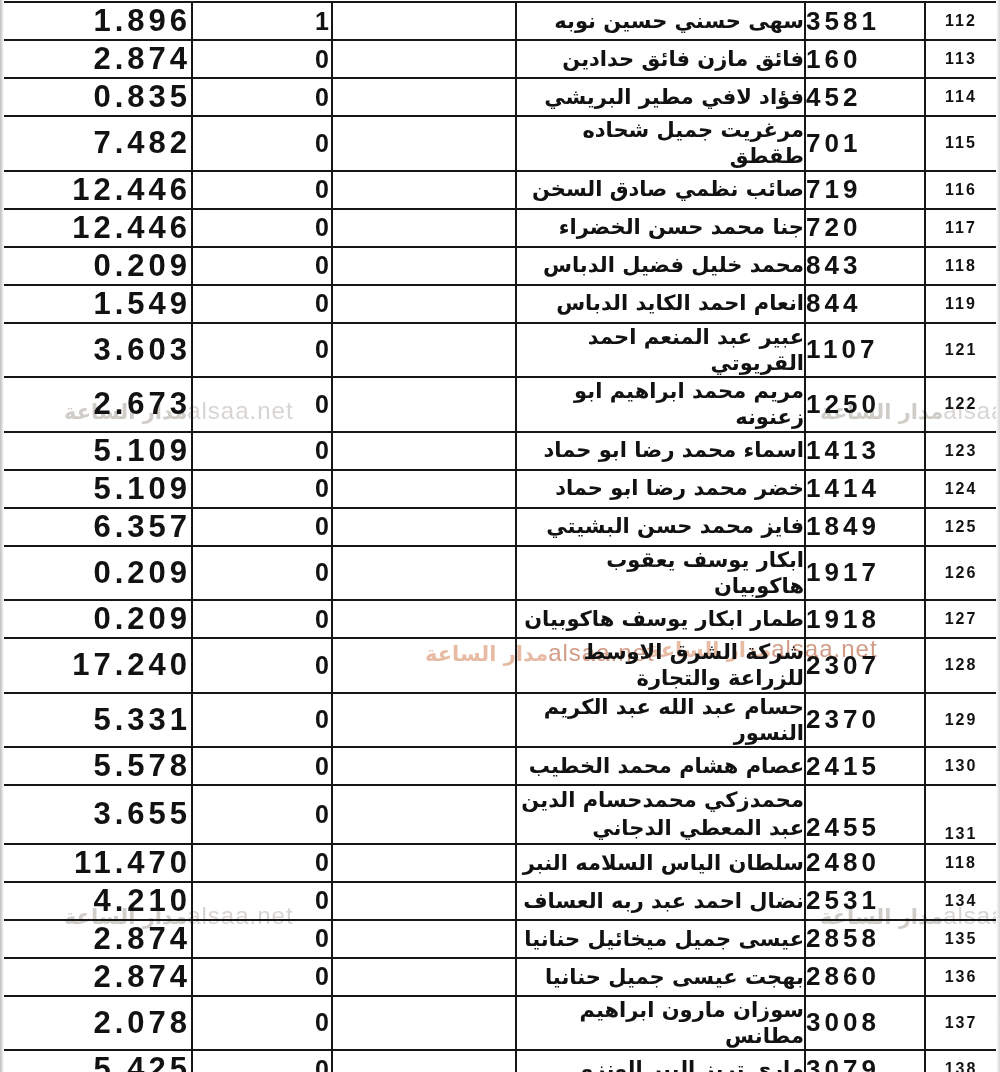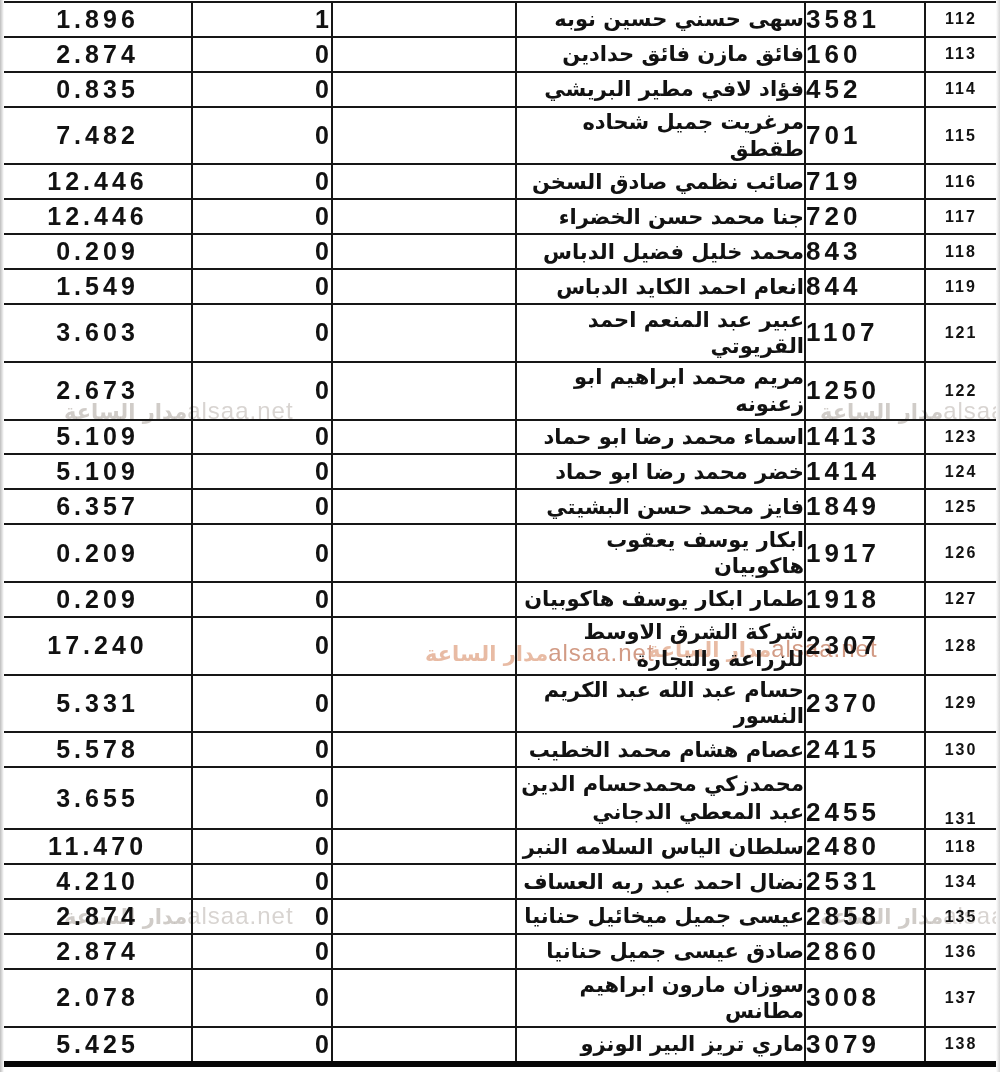--- a/index.html
+++ b/index.html
@@ -40,21 +40,21 @@
   }
   table.sheet td{
     border:2px solid #161616;
     padding:0;vertical-align:middle;
     color:#121212;font-weight:bold;
     overflow:hidden;
   }
   tr.row{height:28.8px;}
   tr.row.tall{height:57.6px;}
 
-  td.val{font-size:25px;text-align:center;padding-right:13px;letter-spacing:4px;border-radius:14px;}
+  td.val{font-size:31px;text-align:right;padding-right:13px;letter-spacing:4px;border-radius:14px;}
   td.bin{font-size:25px;text-align:right;padding-right:17px;letter-spacing:2px;}
   td.gap{}
   td.name{
     direction:rtl;text-align:right;padding-right:6px;padding-left:4px;
     font-size:21px;font-family:"DejaVu Sans",sans-serif;line-height:1.25;
   }
   td.id{font-size:26px;padding-right:6px;letter-spacing:4px;}
   td.no{font-size:16px;text-align:center;letter-spacing:2px;}
 
   tr.tall td.id, tr.tall td.no{vertical-align:bottom;padding-bottom:0;}
@@ -275,21 +275,21 @@
     <td class="bin">0</td>
     <td class="gap"></td>
     <td class="name">عيسى جميل ميخائيل حنانيا</td>
     <td class="id">2858</td>
     <td class="no">135</td>
   </tr>
         <tr class="row">
     <td class="val">2.874</td>
     <td class="bin">0</td>
     <td class="gap"></td>
-    <td class="name">صادق عيسى جميل حنانيا</td>
+    <td class="name">بهجت عيسى جميل حنانيا</td>
     <td class="id">2860</td>
     <td class="no">136</td>
   </tr>
         <tr class="row">
     <td class="val">2.078</td>
     <td class="bin">0</td>
     <td class="gap"></td>
     <td class="name">سوزان مارون ابراهيم مطانس</td>
     <td class="id">3008</td>
     <td class="no">137</td>

